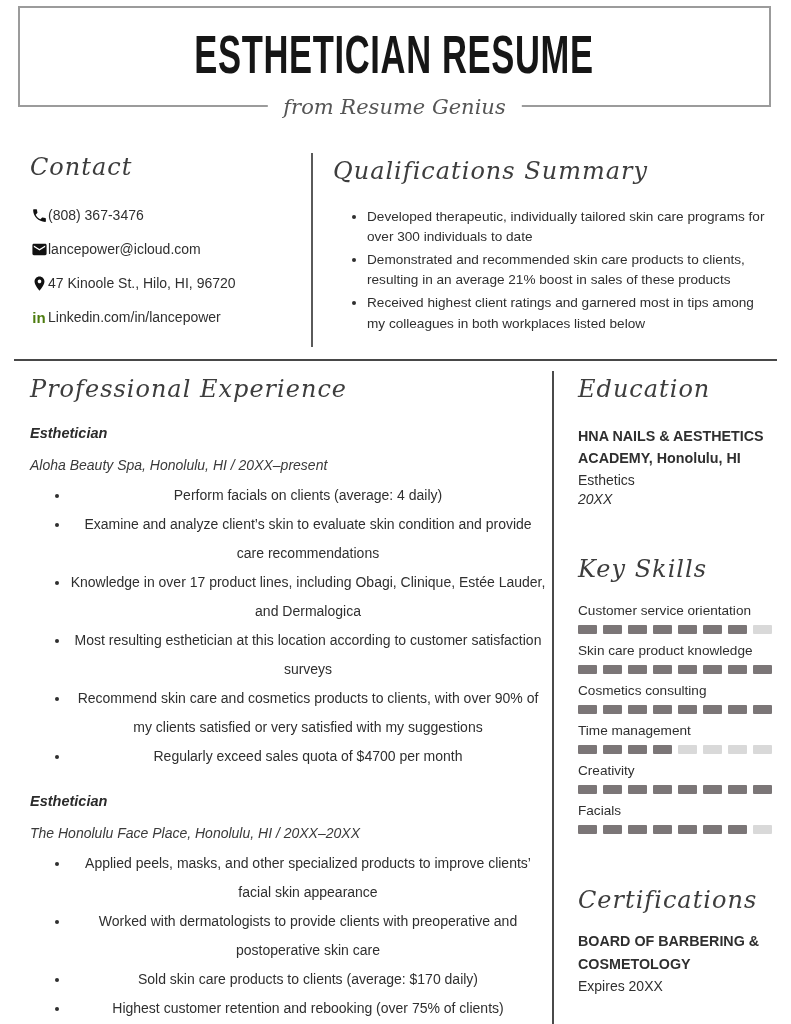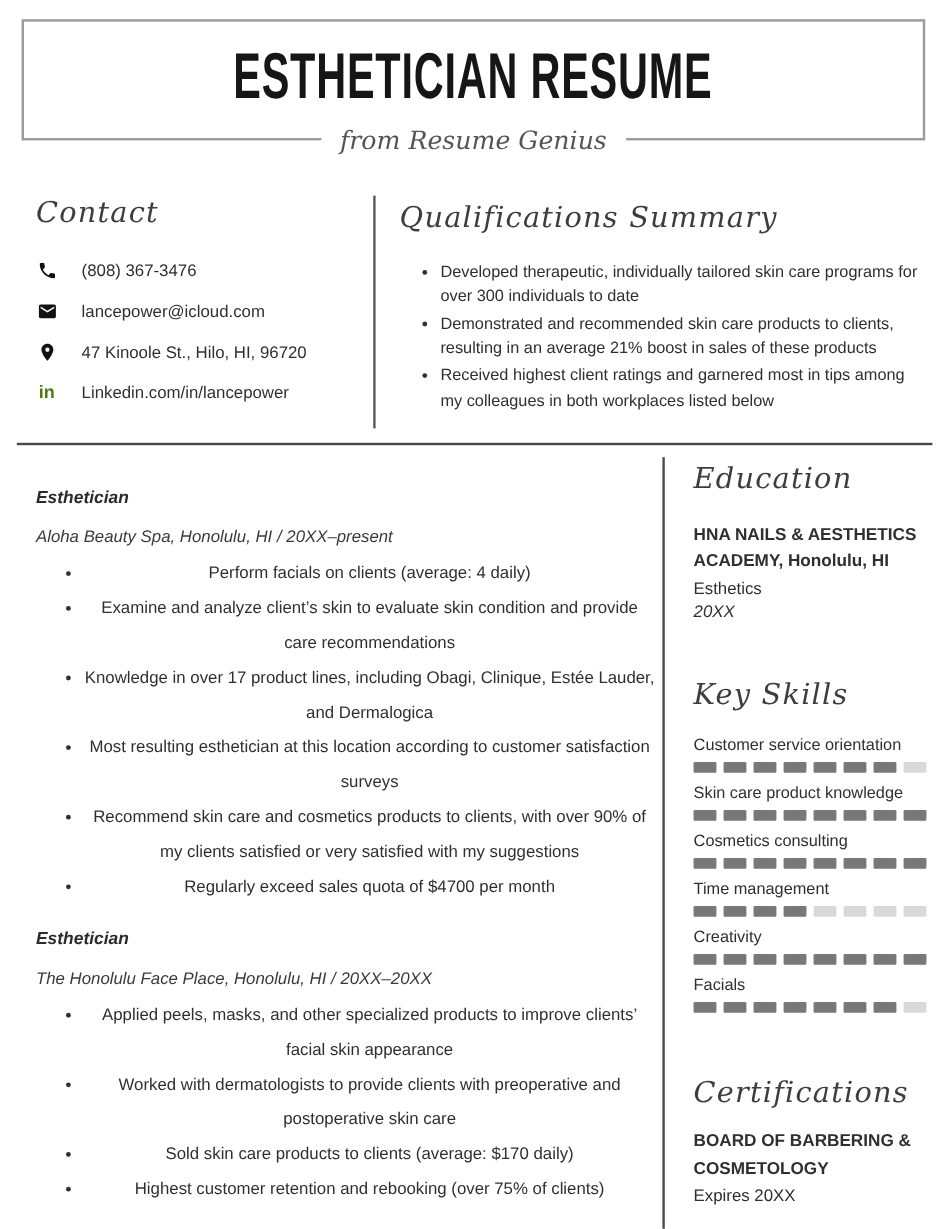--- a/index.html
+++ b/index.html
@@ -8,21 +8,21 @@
     width: 791px; height: 1024px;
     margin: 0 auto;
     font-family: "Liberation Sans", sans-serif;
     color: #2f2f2f;
     overflow: hidden;
     position: relative;
   }
   
   .header-box {
     position: relative;
-    margin: 16px 20px 0 18px;
+    margin: 6px 20px 0 18px;
     height: 101px;
     border: 2px solid #9b9b9b;
     display: flex; align-items: center; justify-content: center;
   }
   .main-title {
     display: inline-block;
     font-size: 54px;
     font-weight: 800;
     letter-spacing: 1px;
     color: #161616;
@@ -53,21 +53,21 @@
   }
   
   .top-section { display: flex; margin-top: 46px; }
   .contact-col {
     width: 313px;
     border-right: 2px solid #5a5a5a;
     padding: 0 18px 16px 30px;
   }
   .contact-col .script-heading { margin-bottom: 24px; }
   .contact-list { display: flex; flex-direction: column; gap: 14px; }
-  .contact-row { display: flex; align-items: center; gap: 20px; font-size: 14px; min-height: 20px; }
+  .contact-row { display: flex; align-items: center; font-size: 14px; min-height: 20px; }
   .contact-icon { width: 18px; height: 18px; display: flex; align-items: center; justify-content: center; flex: 0 0 18px; }
   .contact-icon svg { width: 17px; height: 17px; fill: #111111; }
   .in-glyph { font-weight: 700; font-size: 15px; color: #4d7c0f; }
   .qual-col { flex: 1; padding: 4px 26px 10px 20px; }
   .qual-col .script-heading { margin-bottom: 22px; }
   .qual-list { padding-left: 34px; }
   .qual-list li { font-size: 13.6px; line-height: 1.48; margin-bottom: 3px; }
   
   .divider-h { border-top: 2px solid #484848; margin: 12px 14px 0 14px; }
   
@@ -146,20 +146,21 @@
         <li>Demonstrated and recommended skin care products to clients, resulting in an average 21% boost in sales of these products</li>
         <li>Received highest client ratings and garnered most in tips among my colleagues in both workplaces listed below</li>
       </ul>
   </div>
 </div>
 
 <div class="divider-h"></div>
 
 <div class="main-section">
   <div class="left-col">
+    <div class="script-heading">Professional Experience</div>
     <div id="jobs-wrap">
         <div class="job-title">Esthetician</div>
         <div class="job-meta">Aloha Beauty Spa, Honolulu, HI / 20XX–present</div>
         <ul class="job-bullets">
           <li>Perform facials on clients (average: 4 daily)</li>
           <li>Examine and analyze client’s skin to evaluate skin condition and provide care recommendations</li>
           <li>Knowledge in over 17 product lines, including Obagi, Clinique, Estée Lauder, and Dermalogica</li>
           <li>Most resulting esthetician at this location according to customer satisfaction surveys</li>
           <li>Recommend skin care and cosmetics products to clients, with over 90% of my clients satisfied or very satisfied with my suggestions</li>
           <li>Regularly exceed sales quota of $4700 per month</li>

